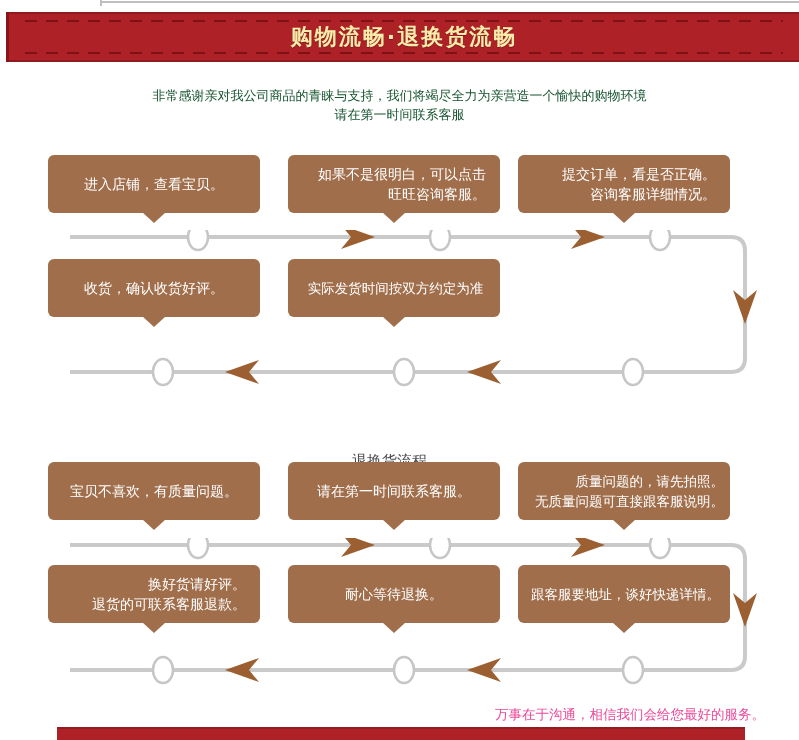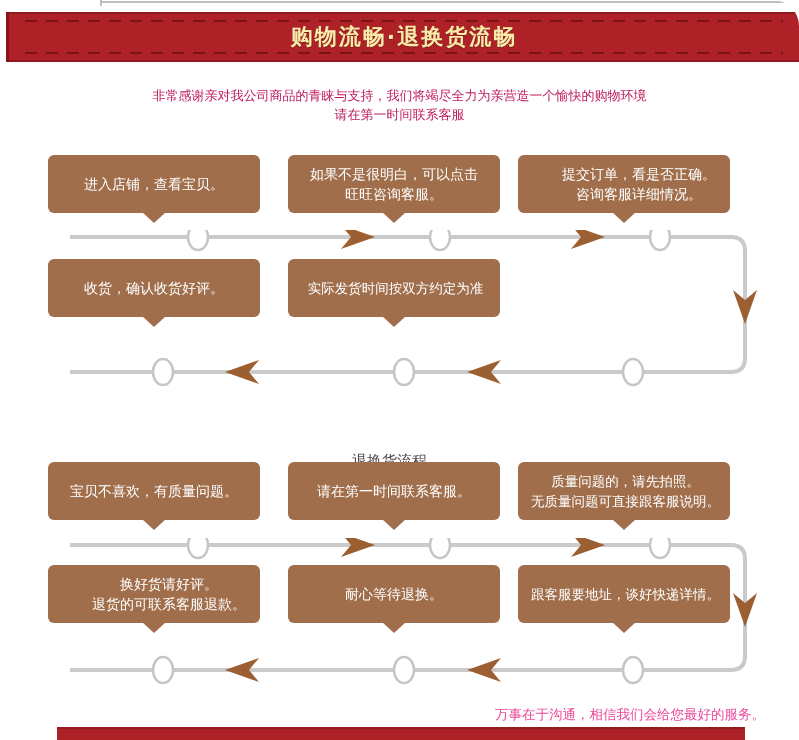--- a/index.html
+++ b/index.html
@@ -6,21 +6,20 @@
     --ribbon-red:#ae2127;
     --ribbon-text:#f7eca9;
     --box-brown:#a06e4b;
     --arrow-brown:#9c5f31;
     --line-gray:#cacaca;
   }
   html,body{margin:0;padding:0;background:#fff;}
   .page{
     position:relative;width:799px;height:740px;background:#fff;overflow:hidden;
     font-family:"DejaVu Sans","Liberation Sans",sans-serif;
-    border-radius:26px;
   }
   .top-hairline{position:absolute;top:1px;left:100px;right:0;height:2px;background:#bfbfbf;}
   .top-hairline-tick{position:absolute;top:0;left:100px;width:2px;height:6px;background:#bfbfbf;}
 
   
   .ribbon{
     position:absolute;top:12px;left:6px;right:0;height:50px;
     background:var(--ribbon-red);
     border-left:3px solid #88151a;
     box-shadow:inset 0 2px 0 rgba(0,0,0,.18), inset 0 -2px 0 rgba(0,0,0,.18);
@@ -29,33 +28,33 @@
   .ribbon .dash{position:absolute;left:16px;right:16px;height:2px;
     background:repeating-linear-gradient(90deg,#7c1216 0 12px,rgba(0,0,0,0) 12px 21px);}
   .ribbon .dash.top{top:8px;}
   .ribbon .dash.bottom{bottom:8px;}
   .ribbon-title{
     color:var(--ribbon-text);font-size:22px;font-weight:bold;letter-spacing:2px;
     text-shadow:0 1px 1px rgba(0,0,0,.25);white-space:nowrap;
   }
 
   .intro{position:absolute;top:86px;left:0;right:0;text-align:center;
-    font-size:13px;line-height:19px;color:#be185d;}
+    font-size:13px;line-height:19px;color:#14532d;}
 
   
   .step-box{
     position:absolute;width:212px;height:58px;box-sizing:border-box;
     background:var(--box-brown);border-radius:6px;
     display:flex;align-items:center;
     color:#fff;font-size:14px;line-height:20px;
     padding:0 14px;z-index:2;
   }
   .step-box .box-text{white-space:pre-line;width:100%;}
   .step-box.center{text-align:center;}
-  .step-box.left{text-align:center;}
+  .step-box.left{text-align:right;}
   .step-box.pad-lg{padding-left:44px;}
   .step-box.tight{padding-left:9px;padding-right:6px;font-size:13.5px;}
   .c1{left:48px;} .c2{left:288px;} .c3{left:518px;}
   .r1{top:155px;} .r2{top:259px;} .r3{top:462px;} .r4{top:565px;}
   .tail{
     position:absolute;bottom:-10px;left:50%;margin-left:-12px;
     width:0;height:0;border-left:12px solid transparent;border-right:12px solid transparent;
     border-top:11px solid var(--box-brown);
   }
 

